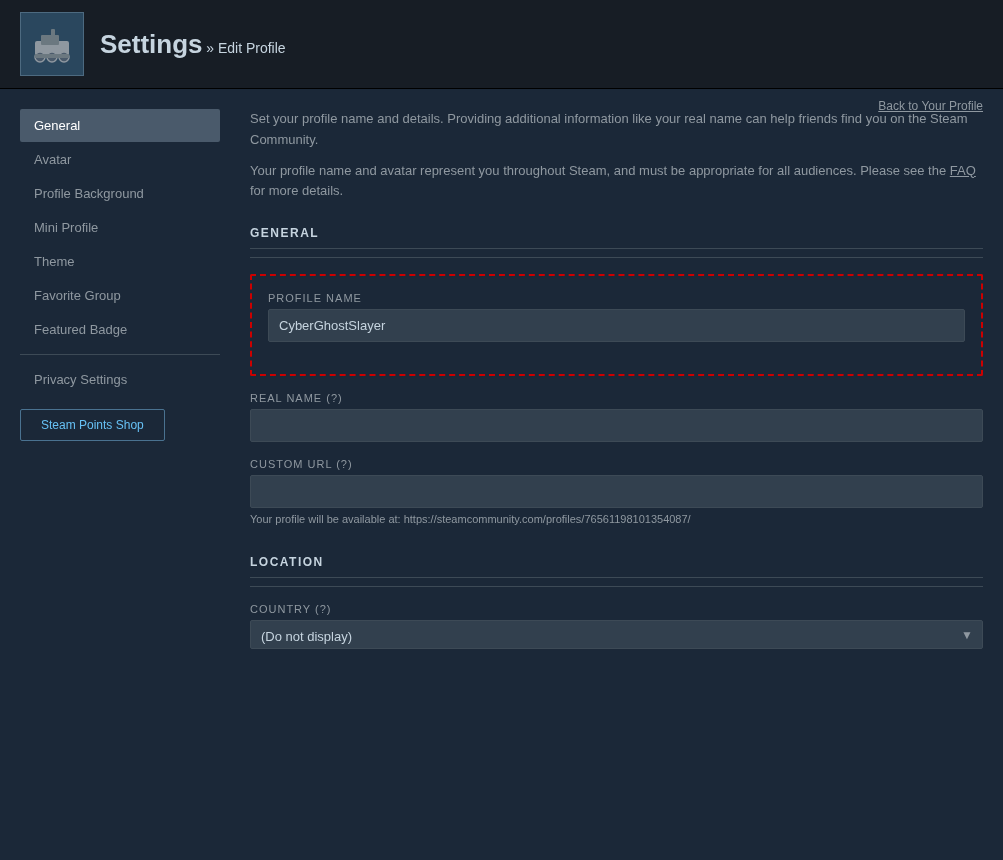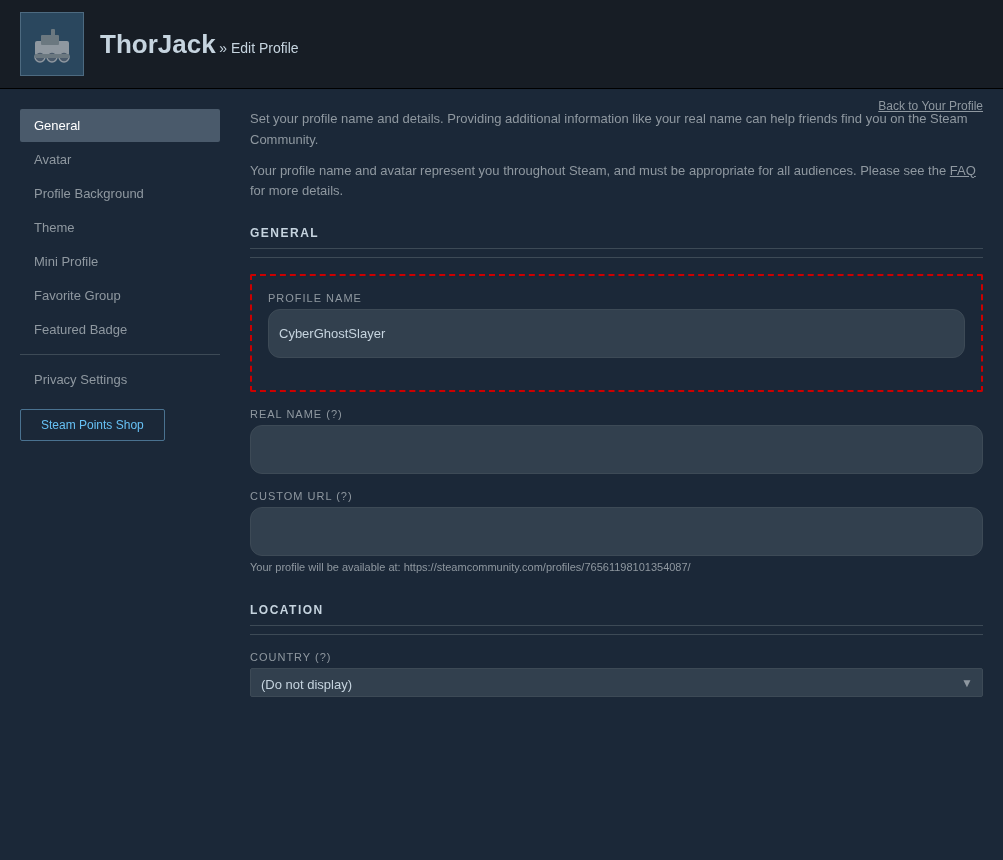--- a/index.html
+++ b/index.html
@@ -143,23 +143,23 @@
       letter-spacing: 1px;
       color: #8f98a0;
       margin-bottom: 5px;
       display: block;
     }
     .form-input {
       width: 100%;
       background-color: #32404e;
       border: 1px solid #3d4a56;
       color: #c6d4df;
-      padding: 16px 10px;
-      font-size: 13px;
-      border-radius: 12px;
+      padding: 8px 10px;
+      font-size: 13px;
+      border-radius: 2px;
       outline: none;
     }
 
     
     .profile-name-wrapper {
       border: 2px dashed #cc0000;
       padding: 16px;
       margin-bottom: 16px;
       border-radius: 2px;
     }
@@ -217,36 +217,36 @@
       <rect x="8" y="22" width="34" height="16" rx="2" fill="#8f98a0"></rect>
       <rect x="14" y="16" width="18" height="10" rx="1" fill="#6b7880"></rect>
       <rect x="24" y="10" width="4" height="10" rx="1" fill="#6b7880"></rect>
       <circle cx="13" cy="38" r="5" fill="#4a5a6b" stroke="#8f98a0" stroke-width="1.5"></circle>
       <circle cx="25" cy="38" r="5" fill="#4a5a6b" stroke="#8f98a0" stroke-width="1.5"></circle>
       <circle cx="37" cy="38" r="5" fill="#4a5a6b" stroke="#8f98a0" stroke-width="1.5"></circle>
       <rect x="8" y="35" width="34" height="4" fill="#6b7880"></rect>
     </svg>
   </div>
   <div>
-    <span class="header-username">ThorJack</span>
+    <span class="header-username">Settings</span>
     <span class="header-breadcrumb">
       <span>»</span>
       <span>Edit Profile</span>
     </span>
   </div>
 </div>
 
 <div class="main-layout">
 
   <div class="sidebar">
     <div class="sidebar-item active">General</div>
     <div class="sidebar-item">Avatar</div>
     <div class="sidebar-item">Profile Background</div>
+    <div class="sidebar-item">Mini Profile</div>
     <div class="sidebar-item">Theme</div>
-    <div class="sidebar-item">Mini Profile</div>
     <div class="sidebar-item">Favorite Group</div>
     <div class="sidebar-item">Featured Badge</div>
     <hr class="sidebar-divider">
     <div class="sidebar-item">Privacy Settings</div>
     <button class="sidebar-button">Steam Points Shop</button>
   </div>
 
   <div class="content">
     <a class="back-to-profile">Back to Your Profile</a>
 

